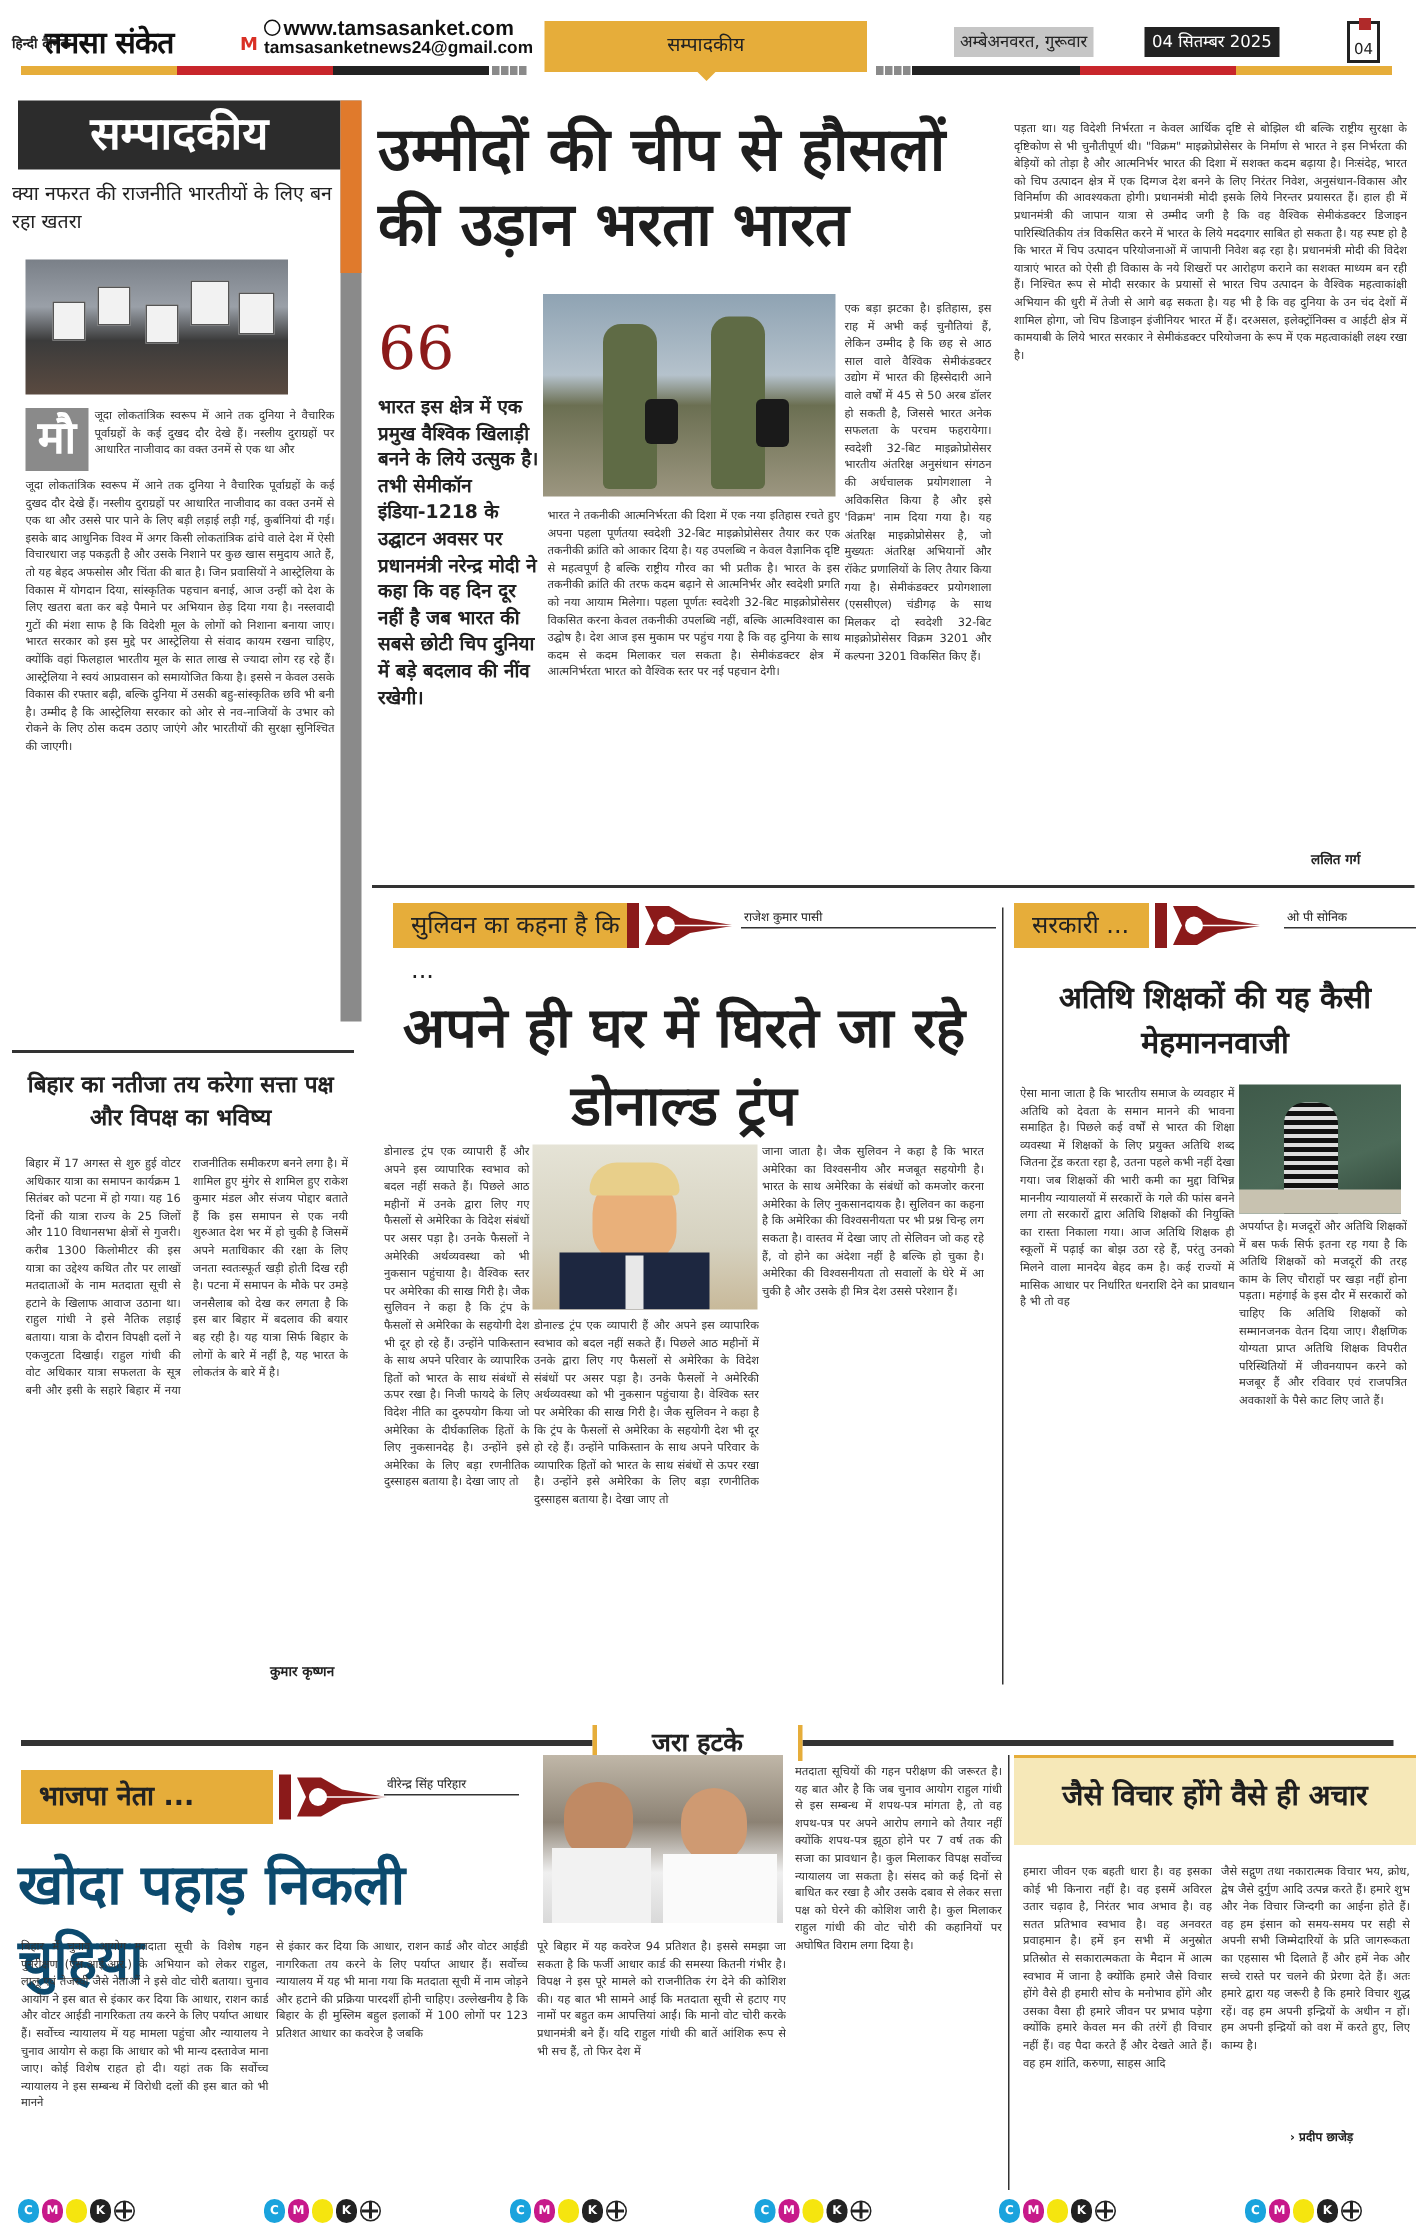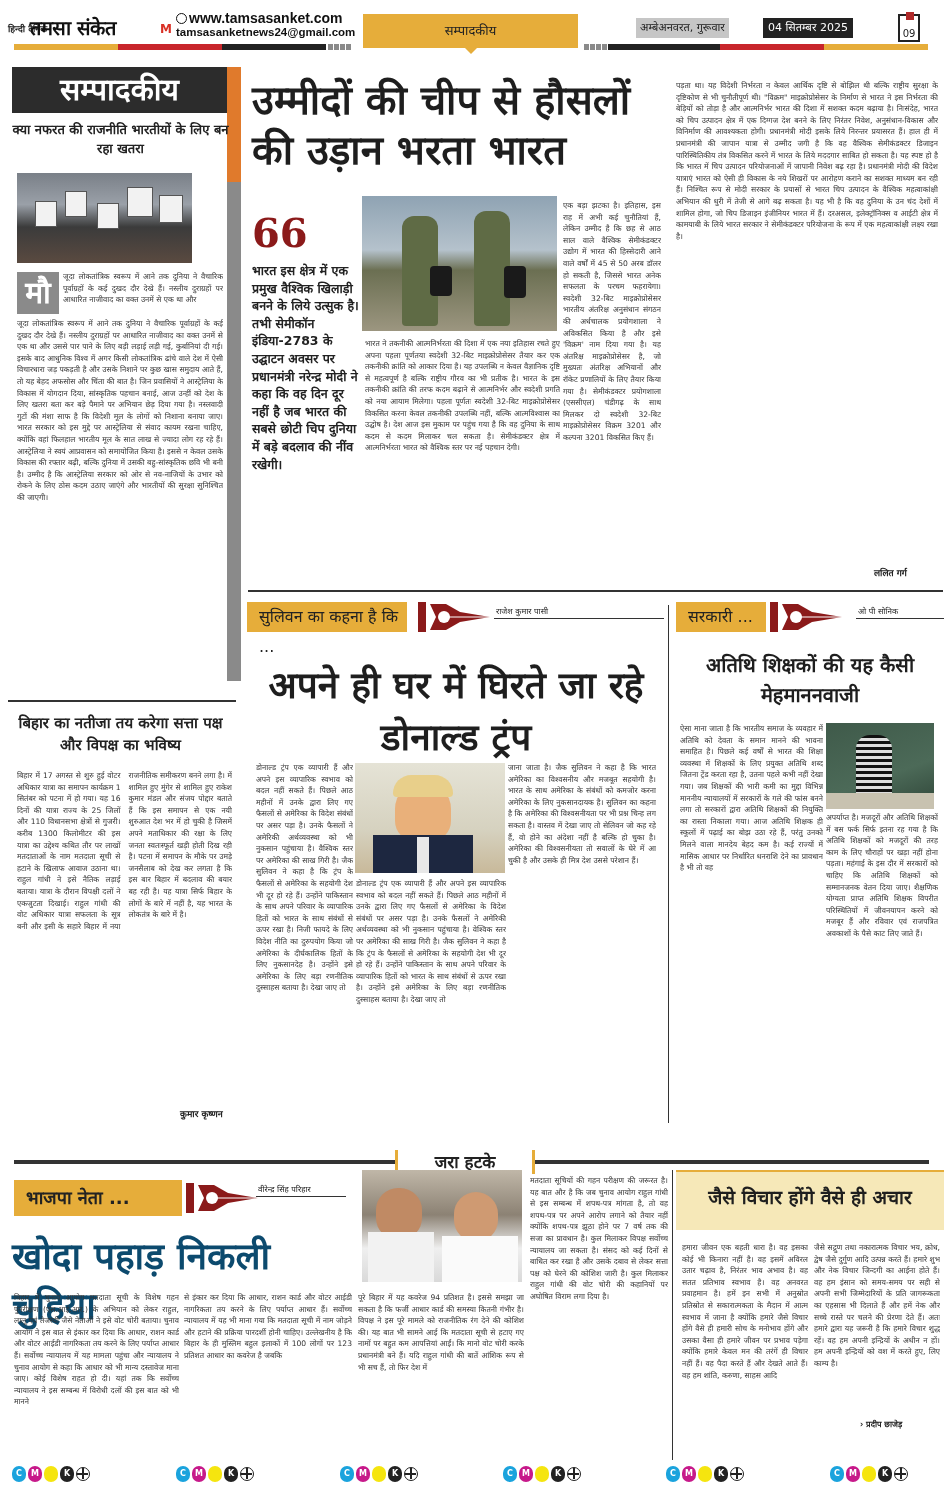--- a/index.html
+++ b/index.html
@@ -17,31 +17,31 @@
 .date-loc{left:636px;top:18px;height:20px;background:#c6c6c6;font-size:11px;line-height:20px;padding:0 4px;color:#222}
 .date{left:763px;top:18px;height:20px;background:#222;color:#fff;font-size:11px;line-height:20px;padding:0 5px}
 .pageno{left:898px;top:14px;width:22px;height:28px;border:2px solid #222;font-size:10px;text-align:center;padding-top:12px;color:#222}
 .pageno .tag{position:absolute;left:6px;top:-4px;width:8px;height:8px;background:#b02a2a}
 .stripe{top:44px;height:6px}
 .sq{top:44px;width:5px;height:6px;background:#8a8a8a}
 
 .edit-box{left:12px;top:67px;width:215px;height:46px;background:#2c2c2c;color:#fff;font-size:30px;font-weight:bold;text-align:center;line-height:46px}
 .edit-side{left:227px;top:67px;width:14px;height:614px;background:#8a8a8a}
 .edit-side-top{left:227px;top:67px;width:14px;height:115px;background:#e07a2c}
-.edit-sub{left:8px;top:120px;width:225px;font-size:13px;font-weight:bold;text-align:center;line-height:19px;color:#222}
+.edit-sub{left:8px;top:120px;width:225px;font-size:13px;font-weight:normal;line-height:19px;color:#222}
 .photo{background:#6a6a6a;overflow:hidden}
 .photo-protest{left:17px;top:173px;width:175px;height:90px;background:linear-gradient(180deg,#7a8088 0%,#9aa0a8 35%,#3b3b3b 60%,#5a4a40 100%)}
 .sign{position:absolute;background:#f2f2f2;border:1px solid #555}
 .dropcap{left:17px;top:272px;width:42px;height:42px;background:#8a8a8a;color:#fff;font-size:30px;font-weight:bold;text-align:center;line-height:42px}
 .body-text{font-size:7.6px;line-height:11.6px;color:#333;text-align:justify;overflow:hidden}
 .hl-bihar{left:8px;top:712px;width:225px;font-size:15px;font-weight:bold;text-align:center;line-height:22px;color:#222}
 .rule{height:2px;background:#333}
 
 .main-head{left:252px;top:75px;width:420px;font-size:40px;font-weight:bold;line-height:50px;color:#1e1e1e}
-.quote-mark{left:252px;top:213px;font-size:40px;color:#8b1a1a;font-family:"DejaVu Serif",serif;font-weight:bold;line-height:40px}
+.quote-mark{left:252px;top:213px;font-size:40px;color:#8b1a1a;font-family:"DejaVu Serif",serif;font-weight:normal;line-height:40px}
 .pull{left:252px;top:262px;width:110px;font-size:12.5px;font-weight:bold;line-height:17.6px;color:#222}
 .photo-pilots{left:362px;top:196px;width:195px;height:135px;background:linear-gradient(180deg,#8fa3b3 0%,#b5c2cc 40%,#6b6f52 55%,#9c9680 100%)}
 .pilot{position:absolute;background:#5f6b45;border-radius:12px 12px 4px 4px}
 .bag{position:absolute;background:#1a1a1a;border-radius:4px}
 .byline{font-size:9px;color:#222;font-weight:bold}
 
 .sect-label{height:30px;background:#e6ad3a;font-size:16px;line-height:30px;padding-left:12px;color:#222}
 .pen{width:72px;height:30px}
 .hl-trump{left:256px;top:660px;width:400px;font-size:37px;font-weight:bold;text-align:center;line-height:52px;color:#1e1e1e}
 .photo-trump{left:355px;top:763px;width:150px;height:110px;background:linear-gradient(180deg,#e5e3d6 0%,#d6d2c0 60%,#c8b99a 100%)}
@@ -65,21 +65,21 @@
 
 <div class="abs hdr-small">हिन्दी दैनिक</div>
 <div class="abs hdr-name">तमसा संकेत</div>
 <div class="abs mail-ic">M</div>
 <div class="abs web"><span class="globe"></span><span>www.tamsasanket.com</span></div>
 <div class="abs mailt">tamsasanketnews24@gmail.com</div>
 <div class="abs sect-tab">सम्पादकीय</div>
 <div class="abs sect-arrow"></div>
 <div class="abs date-loc">अम्बेअनवरत, गुरूवार</div>
 <div class="abs date">04 सितम्बर 2025</div>
-<div class="abs pageno"><span class="tag"></span><span>09</span></div>
+<div class="abs pageno"><span class="tag"></span><span>04</span></div>
 
 <div class="abs stripe" style="left:14px;width:104px;background:#e6ad3a"></div>
 <div class="abs stripe" style="left:118px;width:104px;background:#c8262b"></div>
 <div class="abs stripe" style="left:222px;width:104px;background:#222"></div>
 <div class="abs sq" style="left:328px"></div>
 <div class="abs sq" style="left:334px"></div>
 <div class="abs sq" style="left:340px"></div>
 <div class="abs sq" style="left:346px"></div>
 <div class="abs sq" style="left:584px"></div>
 <div class="abs sq" style="left:590px"></div>
@@ -103,34 +103,34 @@
 <div class="abs dropcap">मौ</div>
 <div class="abs body-text" style="left:63px;top:271px;width:160px;height:46px;text-indent:0">जूदा लोकतांत्रिक स्वरूप में आने तक दुनिया ने वैचारिक पूर्वाग्रहों के कई दुखद दौर देखे हैं। नस्लीय दुराग्रहों पर आधारित नाजीवाद का वक्त उनमें से एक था और</div>
 <div class="abs body-text" style="left:17px;top:318px;width:206px;height:365px">जूदा लोकतांत्रिक स्वरूप में आने तक दुनिया ने वैचारिक पूर्वाग्रहों के कई दुखद दौर देखे हैं। नस्लीय दुराग्रहों पर आधारित नाजीवाद का वक्त उनमें से एक था और उससे पार पाने के लिए बड़ी लड़ाई लड़ी गई, कुर्बानियां दी गई। इसके बाद आधुनिक विश्व में अगर किसी लोकतांत्रिक ढांचे वाले देश में ऐसी विचारधारा जड़ पकड़ती है और उसके निशाने पर कुछ खास समुदाय आते हैं, तो यह बेहद अफसोस और चिंता की बात है। जिन प्रवासियों ने आस्ट्रेलिया के विकास में योगदान दिया, सांस्कृतिक पहचान बनाई, आज उन्हीं को देश के लिए खतरा बता कर बड़े पैमाने पर अभियान छेड़ दिया गया है। नस्लवादी गुटों की मंशा साफ है कि विदेशी मूल के लोगों को निशाना बनाया जाए। भारत सरकार को इस मुद्दे पर आस्ट्रेलिया से संवाद कायम रखना चाहिए, क्योंकि वहां फिलहाल भारतीय मूल के सात लाख से ज्यादा लोग रह रहे हैं। आस्ट्रेलिया ने स्वयं आप्रवासन को समायोजित किया है। इससे न केवल उसके विकास की रफ्तार बढ़ी, बल्कि दुनिया में उसकी बहु-सांस्कृतिक छवि भी बनी है। उम्मीद है कि आस्ट्रेलिया सरकार को ओर से नव-नाजियों के उभार को रोकने के लिए ठोस कदम उठाए जाएंगे और भारतीयों की सुरक्षा सुनिश्चित की जाएगी।</div>
 <div class="abs rule" style="left:8px;top:700px;width:228px"></div>
 <div class="abs hl-bihar">बिहार का नतीजा तय करेगा सत्ता पक्ष और विपक्ष का भविष्य</div>
 <div class="abs body-text" style="left:17px;top:770px;width:215px;height:325px;column-count:2;column-gap:8px">बिहार में 17 अगस्त से शुरु हुई वोटर अधिकार यात्रा का समापन कार्यक्रम 1 सितंबर को पटना में हो गया। यह 16 दिनों की यात्रा राज्य के 25 जिलों और 110 विधानसभा क्षेत्रों से गुजरी। करीब 1300 किलोमीटर की इस यात्रा का उद्देश्य कथित तौर पर लाखों मतदाताओं के नाम मतदाता सूची से हटाने के खिलाफ आवाज उठाना था। राहुल गांधी ने इसे नैतिक लड़ाई बताया। यात्रा के दौरान विपक्षी दलों ने एकजुटता दिखाई। राहुल गांधी की वोट अधिकार यात्रा सफलता के सूत्र बनी और इसी के सहारे बिहार में नया राजनीतिक समीकरण बनने लगा है। में शामिल हुए मुंगेर से शामिल हुए राकेश कुमार मंडल और संजय पोद्दार बताते हैं कि इस समापन से एक नयी शुरुआत देश भर में हो चुकी है जिसमें अपने मताधिकार की रक्षा के लिए जनता स्वतःस्फूर्त खड़ी होती दिख रही है। पटना में समापन के मौके पर उमड़े जनसैलाब को देख कर लगता है कि इस बार बिहार में बदलाव की बयार बह रही है। यह यात्रा सिर्फ बिहार के लोगों के बारे में नहीं है, यह भारत के लोकतंत्र के बारे में है।</div>
 <div class="abs byline" style="left:180px;top:1107px">कुमार कृष्णन</div>
 
 <div class="abs main-head">उम्मीदों की चीप से हौसलों की उड़ान भरता भारत</div>
 <div class="abs quote-mark">66</div>
-<div class="abs pull">भारत इस क्षेत्र में एक प्रमुख वैश्विक खिलाड़ी बनने के लिये उत्सुक है। तभी सेमीकॉन इंडिया-2783 के उद्घाटन अवसर पर प्रधानमंत्री नरेन्द्र मोदी ने कहा कि वह दिन दूर नहीं है जब भारत की सबसे छोटी चिप दुनिया में बड़े बदलाव की नींव रखेगी।</div>
+<div class="abs pull">भारत इस क्षेत्र में एक प्रमुख वैश्विक खिलाड़ी बनने के लिये उत्सुक है। तभी सेमीकॉन इंडिया-1218 के उद्घाटन अवसर पर प्रधानमंत्री नरेन्द्र मोदी ने कहा कि वह दिन दूर नहीं है जब भारत की सबसे छोटी चिप दुनिया में बड़े बदलाव की नींव रखेगी।</div>
 <div class="abs photo photo-pilots">
   <div class="pilot" style="left:40px;top:20px;width:36px;height:110px"></div>
   <div class="pilot" style="left:112px;top:15px;width:36px;height:115px"></div>
   <div class="bag" style="left:68px;top:70px;width:22px;height:30px"></div>
   <div class="bag" style="left:142px;top:70px;width:22px;height:32px"></div>
 </div>
 <div class="abs body-text" style="left:365px;top:338px;width:195px;height:240px">भारत ने तकनीकी आत्मनिर्भरता की दिशा में एक नया इतिहास रचते हुए अपना पहला पूर्णतया स्वदेशी 32-बिट माइक्रोप्रोसेसर तैयार कर एक तकनीकी क्रांति को आकार दिया है। यह उपलब्धि न केवल वैज्ञानिक दृष्टि से महत्वपूर्ण है बल्कि राष्ट्रीय गौरव का भी प्रतीक है। भारत के इस तकनीकी क्रांति की तरफ कदम बढ़ाने से आत्मनिर्भर और स्वदेशी प्रगति को नया आयाम मिलेगा। पहला पूर्णतः स्वदेशी 32-बिट माइक्रोप्रोसेसर विकसित करना केवल तकनीकी उपलब्धि नहीं, बल्कि आत्मविश्वास का उद्घोष है। देश आज इस मुकाम पर पहुंच गया है कि वह दुनिया के साथ कदम से कदम मिलाकर चल सकता है। सेमीकंडक्टर क्षेत्र में आत्मनिर्भरता भारत को वैश्विक स्तर पर नई पहचान देगी।</div>
 <div class="abs body-text" style="left:563px;top:200px;width:98px;height:378px">एक बड़ा झटका है। इतिहास, इस राह में अभी कई चुनौतियां हैं, लेकिन उम्मीद है कि छह से आठ साल वाले वैश्विक सेमीकंडक्टर उद्योग में भारत की हिस्सेदारी आने वाले वर्षों में 45 से 50 अरब डॉलर हो सकती है, जिससे भारत अनेक सफलता के परचम फहरायेगा। स्वदेशी 32-बिट माइक्रोप्रोसेसर भारतीय अंतरिक्ष अनुसंधान संगठन की अर्धचालक प्रयोगशाला ने अविकसित किया है और इसे 'विक्रम' नाम दिया गया है। यह अंतरिक्ष माइक्रोप्रोसेसर है, जो मुख्यतः अंतरिक्ष अभियानों और रॉकेट प्रणालियों के लिए तैयार किया गया है। सेमीकंडक्टर प्रयोगशाला (एससीएल) चंडीगढ़ के साथ मिलकर दो स्वदेशी 32-बिट माइक्रोप्रोसेसर विक्रम 3201 और कल्पना 3201 विकसित किए हैं।</div>
 <div class="abs body-text" style="left:676px;top:80px;width:262px;height:470px">पड़ता था। यह विदेशी निर्भरता न केवल आर्थिक दृष्टि से बोझिल थी बल्कि राष्ट्रीय सुरक्षा के दृष्टिकोण से भी चुनौतीपूर्ण थी। "विक्रम" माइक्रोप्रोसेसर के निर्माण से भारत ने इस निर्भरता की बेड़ियों को तोड़ा है और आत्मनिर्भर भारत की दिशा में सशक्त कदम बढ़ाया है। निःसंदेह, भारत को चिप उत्पादन क्षेत्र में एक दिग्गज देश बनने के लिए निरंतर निवेश, अनुसंधान-विकास और विनिर्माण की आवश्यकता होगी। प्रधानमंत्री मोदी इसके लिये निरन्तर प्रयासरत हैं। हाल ही में प्रधानमंत्री की जापान यात्रा से उम्मीद जगी है कि वह वैश्विक सेमीकंडक्टर डिजाइन पारिस्थितिकीय तंत्र विकसित करने में भारत के लिये मददगार साबित हो सकता है। यह स्पष्ट हो है कि भारत में चिप उत्पादन परियोजनाओं में जापानी निवेश बढ़ रहा है। प्रधानमंत्री मोदी की विदेश यात्राएं भारत को ऐसी ही विकास के नये शिखरों पर आरोहण कराने का सशक्त माध्यम बन रही हैं। निश्चित रूप से मोदी सरकार के प्रयासों से भारत चिप उत्पादन के वैश्विक महत्वाकांक्षी अभियान की धुरी में तेजी से आगे बढ़ सकता है। यह भी है कि वह दुनिया के उन चंद देशों में शामिल होगा, जो चिप डिजाइन इंजीनियर भारत में हैं। दरअसल, इलेक्ट्रॉनिक्स व आईटी क्षेत्र में कामयाबी के लिये भारत सरकार ने सेमीकंडक्टर परियोजना के रूप में एक महत्वाकांक्षी लक्ष्य रखा है।</div>
 <div class="abs byline" style="left:874px;top:566px">ललित गर्ग</div>
 <div class="abs rule" style="left:248px;top:590px;width:695px"></div>
 
-<div class="abs sect-label" style="left:247px;top:602px;width:160px">सुलिवन का कहना है कि ...</div>
+<div class="abs sect-label" style="left:262px;top:602px;width:160px">सुलिवन का कहना है कि ...</div>
 <svg class="abs pen" style="left:418px;top:602px" viewBox="0 0 72 30">
   <rect x="0" y="0" width="8" height="30" fill="#8b1a1a"></rect>
   <path d="M12 2 L28 2 L42 10 L72 15 L42 20 L28 28 L12 28 L18 15 Z" fill="#8b1a1a"></path>
   <circle cx="26" cy="15" r="6" fill="#fff"></circle>
   <line x1="30" y1="15" x2="72" y2="15" stroke="#fff" stroke-width="1"></line>
 </svg>
 <div class="abs" style="left:496px;top:605px;font-size:8px;color:#222">राजेश कुमार पासी</div>
 <div class="abs rule" style="left:494px;top:618px;width:170px;height:1px"></div>
 <div class="abs hl-trump">अपने ही घर में घिरते जा रहे डोनाल्ड ट्रंप</div>
 <div class="abs body-text" style="left:256px;top:762px;width:97px;height:360px">डोनाल्ड ट्रंप एक व्यापारी हैं और अपने इस व्यापारिक स्वभाव को बदल नहीं सकते हैं। पिछले आठ महीनों में उनके द्वारा लिए गए फैसलों से अमेरिका के विदेश संबंधों पर असर पड़ा है। उनके फैसलों ने अमेरिकी अर्थव्यवस्था को भी नुकसान पहुंचाया है। वैश्विक स्तर पर अमेरिका की साख गिरी है। जैक सुलिवन ने कहा है कि ट्रंप के फैसलों से अमेरिका के सहयोगी देश भी दूर हो रहे हैं। उन्होंने पाकिस्तान के साथ अपने परिवार के व्यापारिक हितों को भारत के साथ संबंधों से ऊपर रखा है। निजी फायदे के लिए विदेश नीति का दुरुपयोग किया जो अमेरिका के दीर्घकालिक हितों के लिए नुकसानदेह है। उन्होंने इसे अमेरिका के लिए बड़ा रणनीतिक दुस्साहस बताया है। देखा जाए तो</div>

